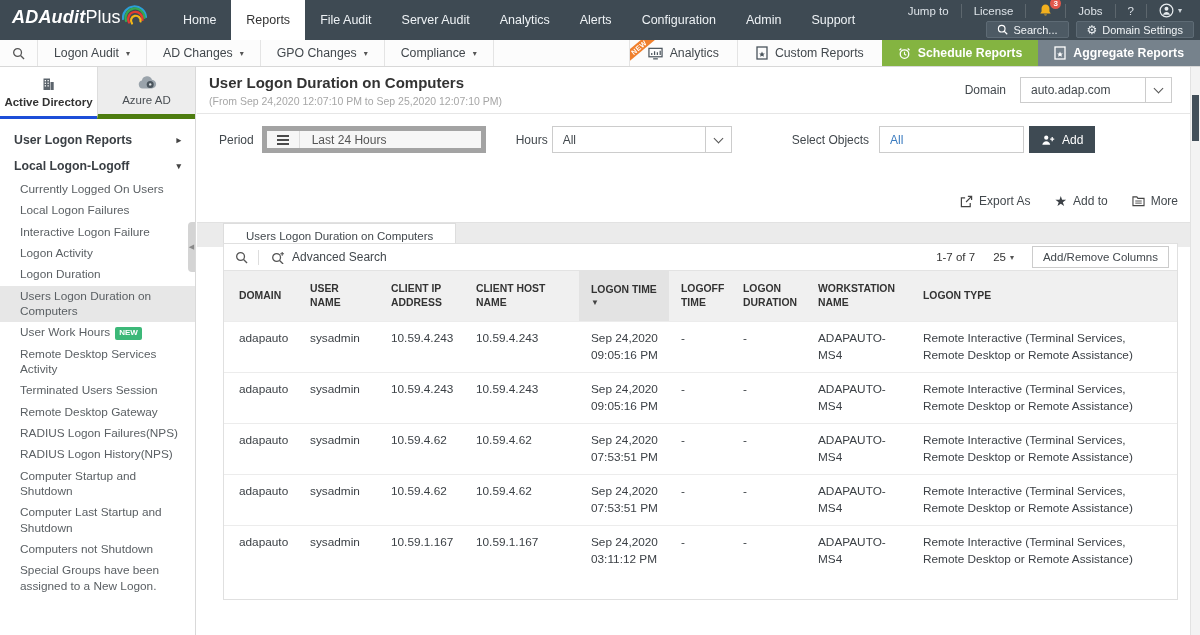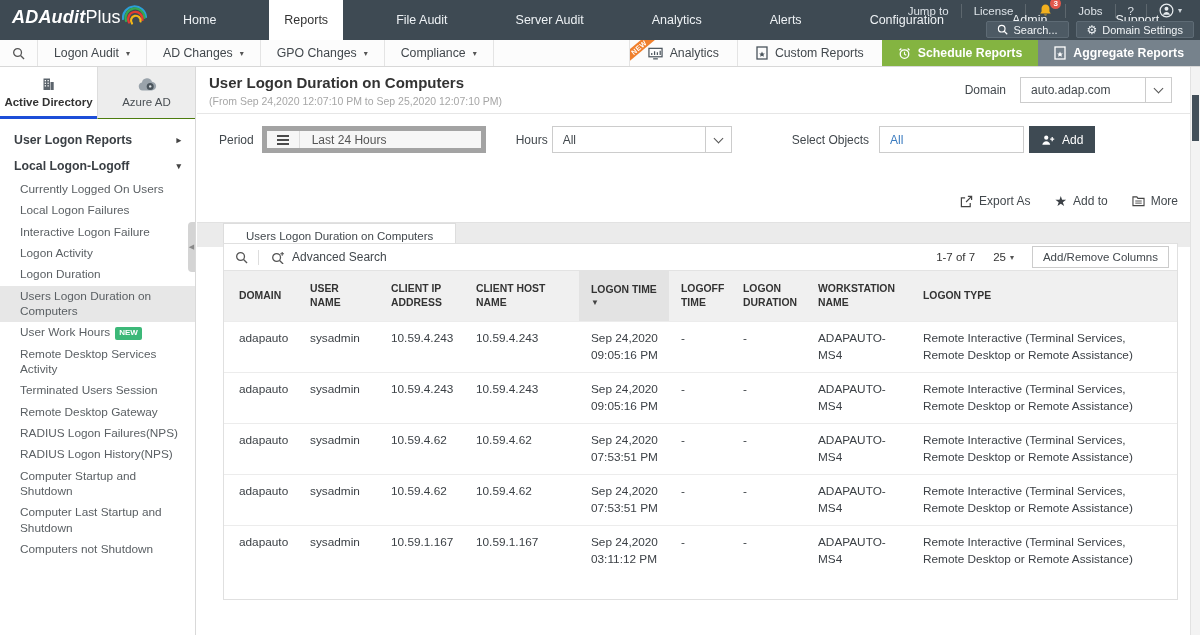--- a/index.html
+++ b/index.html
@@ -10,21 +10,21 @@
     background: #fff;
     overflow: hidden;
     color: #3c4146;
   }
   
   .header { position:absolute; top:0; left:0; right:0; height:40px; background:#3e4a53; }
   .logo { position:absolute; left:12px; top:6px; display:flex; align-items:center; color:#fff; cursor:pointer; }
   .logo .b { font-size:18px; font-weight:bold; letter-spacing:.2px;font-style:italic; }
   .logo .l { font-size:18px; font-weight:normal; }
   .logo svg { margin-left:2px; margin-top:-8px; }
-  .nav { position:absolute; left:168px; top:0; height:40px; display:flex; align-items:stretch;gap:38px; }
+  .nav { position:absolute; left:168px; top:0; height:40px; display:flex; align-items:stretch; }
   .nav-item { display:flex; align-items:center; padding:0 15px; color:#eef2f5; font-size:12.5px; cursor:pointer; white-space:nowrap; }
   .nav-item.active { background:#fff; color:#333; }
   .util { position:absolute; top:0; right:6px; height:21px; display:flex; align-items:center; color:#dde3e8; font-size:11.5px; }
   .util .u { padding:0 12px; display:flex; align-items:center; gap:4px; border-left:1px solid rgba(255,255,255,.16); height:14px; cursor:pointer; position:relative; }
   .util .u:first-child { border-left:none; }
   .bell-wrap { position:relative; display:flex; }
   .nbadge { position:absolute; top:-5px; right:-8px; background:#e2574c; color:#fff; font-size:8px; font-weight:bold; min-width:11px; height:11px; border-radius:6px; display:flex; align-items:center; justify-content:center; padding:0 2px; }
   .caret { font-size:8px; color:#cfd6db; }
   .hbtns { position:absolute; top:21px; right:6px; display:flex; gap:7px; }
   .hbtn { height:17px; display:flex; align-items:center; gap:5px; padding:0 10px; background:#4d5a64; border:1px solid #5e6b75; border-radius:2px; color:#f2f5f7; font-size:11px; cursor:pointer; white-space:nowrap; }
@@ -38,21 +38,21 @@
   .mb-flat { position:relative; display:flex; align-items:center; gap:7px; padding:0 18px; border-left:1px solid #e4e4e4; font-size:12.3px; color:#42484d; cursor:pointer; overflow:hidden; white-space:nowrap; }
   .ribbon { position:absolute; left:-14px; top:3px; transform:rotate(-40deg); background:#f0802e; color:#fff; font-size:7px; font-weight:bold; padding:1px 14px; letter-spacing:.5px; }
   .mb-btn { display:flex; align-items:center; gap:7px; padding:0 16px; font-size:12.3px; font-weight:bold; color:#fff; cursor:pointer; white-space:nowrap; }
   .mb-btn.green { background:#84b441; }
   .mb-btn.gray { background:#76828c; }
   
   .sidebar { position:absolute; top:67px; left:0; width:196px; bottom:0; background:#fff; border-right:1px solid #d9d9d9; }
   .adtabs { height:52px; display:flex; }
   .adtab { flex:1; display:flex; flex-direction:column; align-items:center; justify-content:center; gap:4px; font-size:11.5px; cursor:pointer; }
   .adtab.active { font-weight:bold; color:#333; border-bottom:3px solid #1d4ed8; background:#fff; }
-  .adtab.inactive { background:#ededed; color:#4a4f54; border-left:1px solid #ddd; border-bottom:1px solid #4d7c0f; }
+  .adtab.inactive { background:#ededed; color:#4a4f54; border-left:1px solid #ddd; border-bottom:5px solid #4d7c0f; }
   .side-list { padding-top:8px; }
   .group { display:flex; align-items:center; justify-content:space-between; padding:6px 14px; font-size:12.3px; font-weight:bold; color:#3a3f44; cursor:pointer; }
   .gcaret { font-size:9px; color:#444; }
   .item { padding:3px 12px 3px 20px; font-size:11.8px; color:#5b6064; line-height:1.3; cursor:pointer; }
   .item.selected { background:#e7e7e7; }
   .badge-new { display:inline-block; background:#3cb878; color:#fff; font-size:8px; font-weight:bold; padding:1px 4px; border-radius:2px; margin-left:5px; vertical-align:1px; }
   .handle { position:absolute; right:0; top:155px; width:7px; height:50px; background:#d4d4d4; border-radius:4px 0 0 4px; display:flex; align-items:center; justify-content:center; color:#8a8a8a; font-size:7px; cursor:pointer; }
   
   .main { position:absolute; left:197px; top:67px; right:10px; bottom:0; background:#fff; }
   .rheader { height:47px; border-bottom:1px solid #e6e6e6; position:relative; }
@@ -320,20 +320,23 @@
       </div>
       <div class="item">
         <span>Computer Startup and Shutdown</span>
       </div>
       <div class="item">
         <span>Computer Last Startup and Shutdown</span>
       </div>
       <div class="item">
         <span>Computers not Shutdown</span>
       </div>
+      <div class="item">
+        <span>Special Groups have been assigned to a New Logon.</span>
+      </div>
   </div>
   <div class="handle">
     <span>◀</span>
   </div>
 </div>
 
 <div class="main">
   <div class="rheader">
     <div class="rtitle">User Logon Duration on Computers</div>
     <div class="rsub">(From Sep 24,2020 12:07:10 PM to Sep 25,2020 12:07:10 PM)</div>

